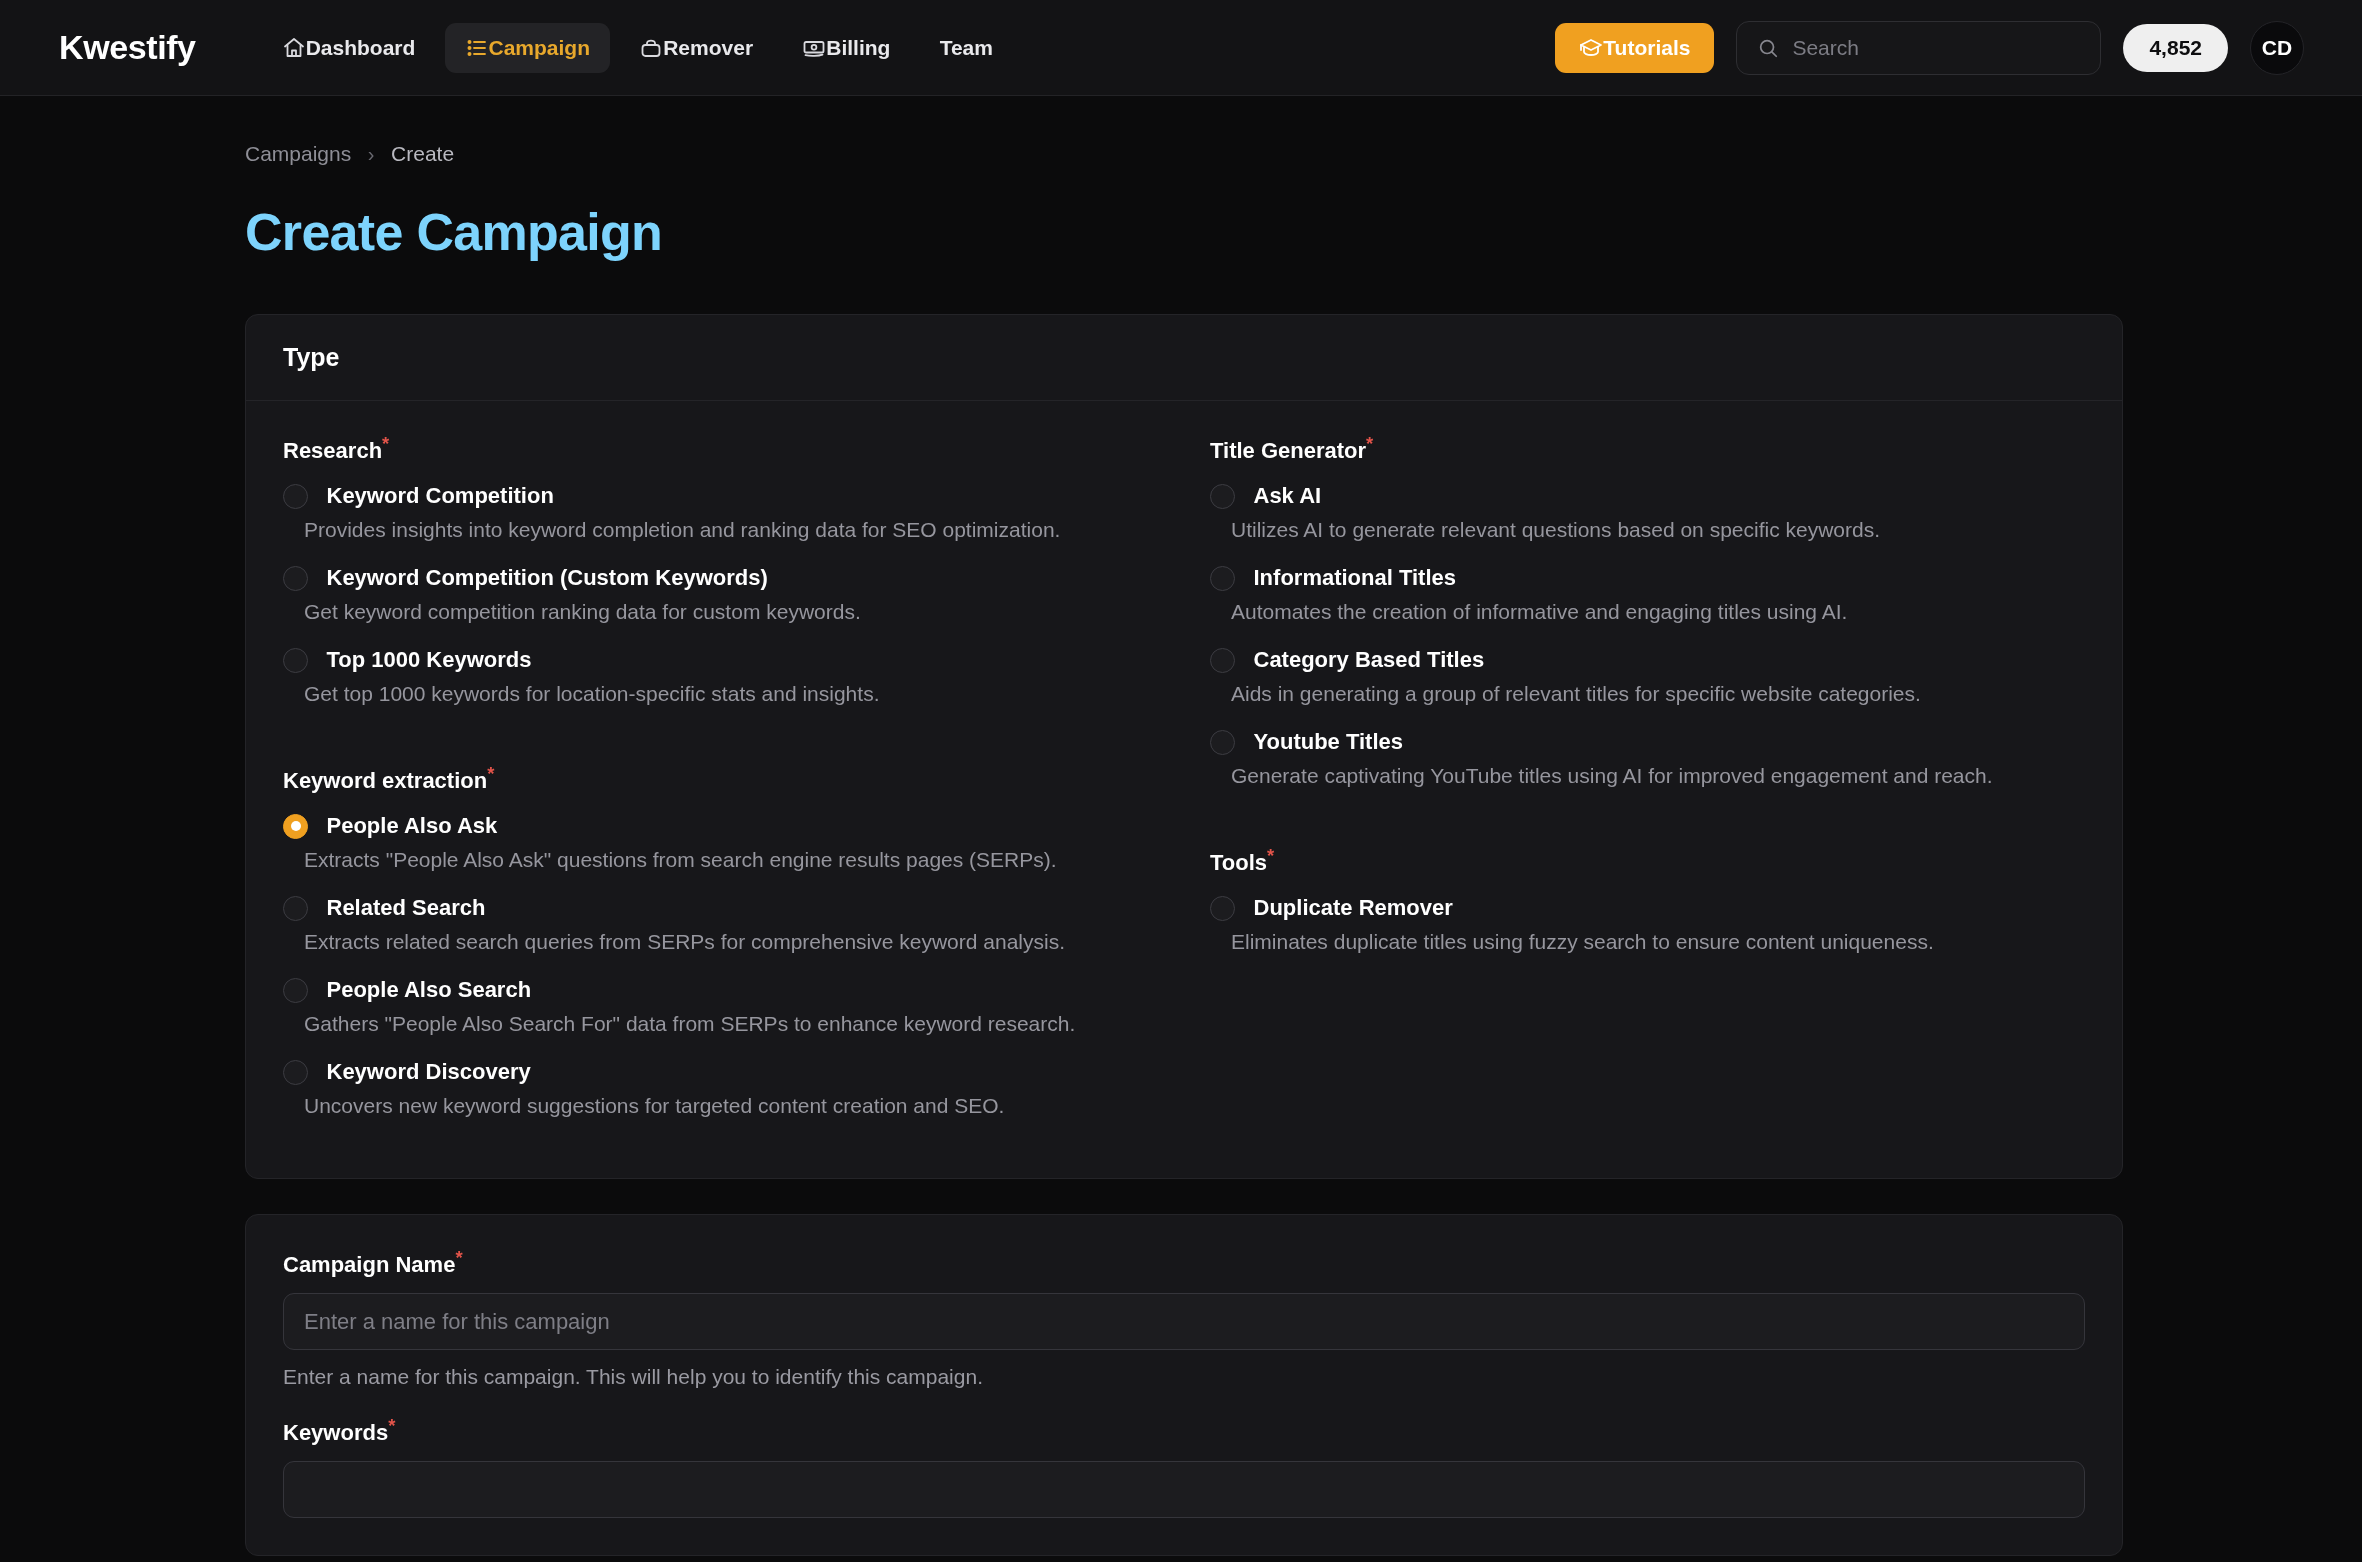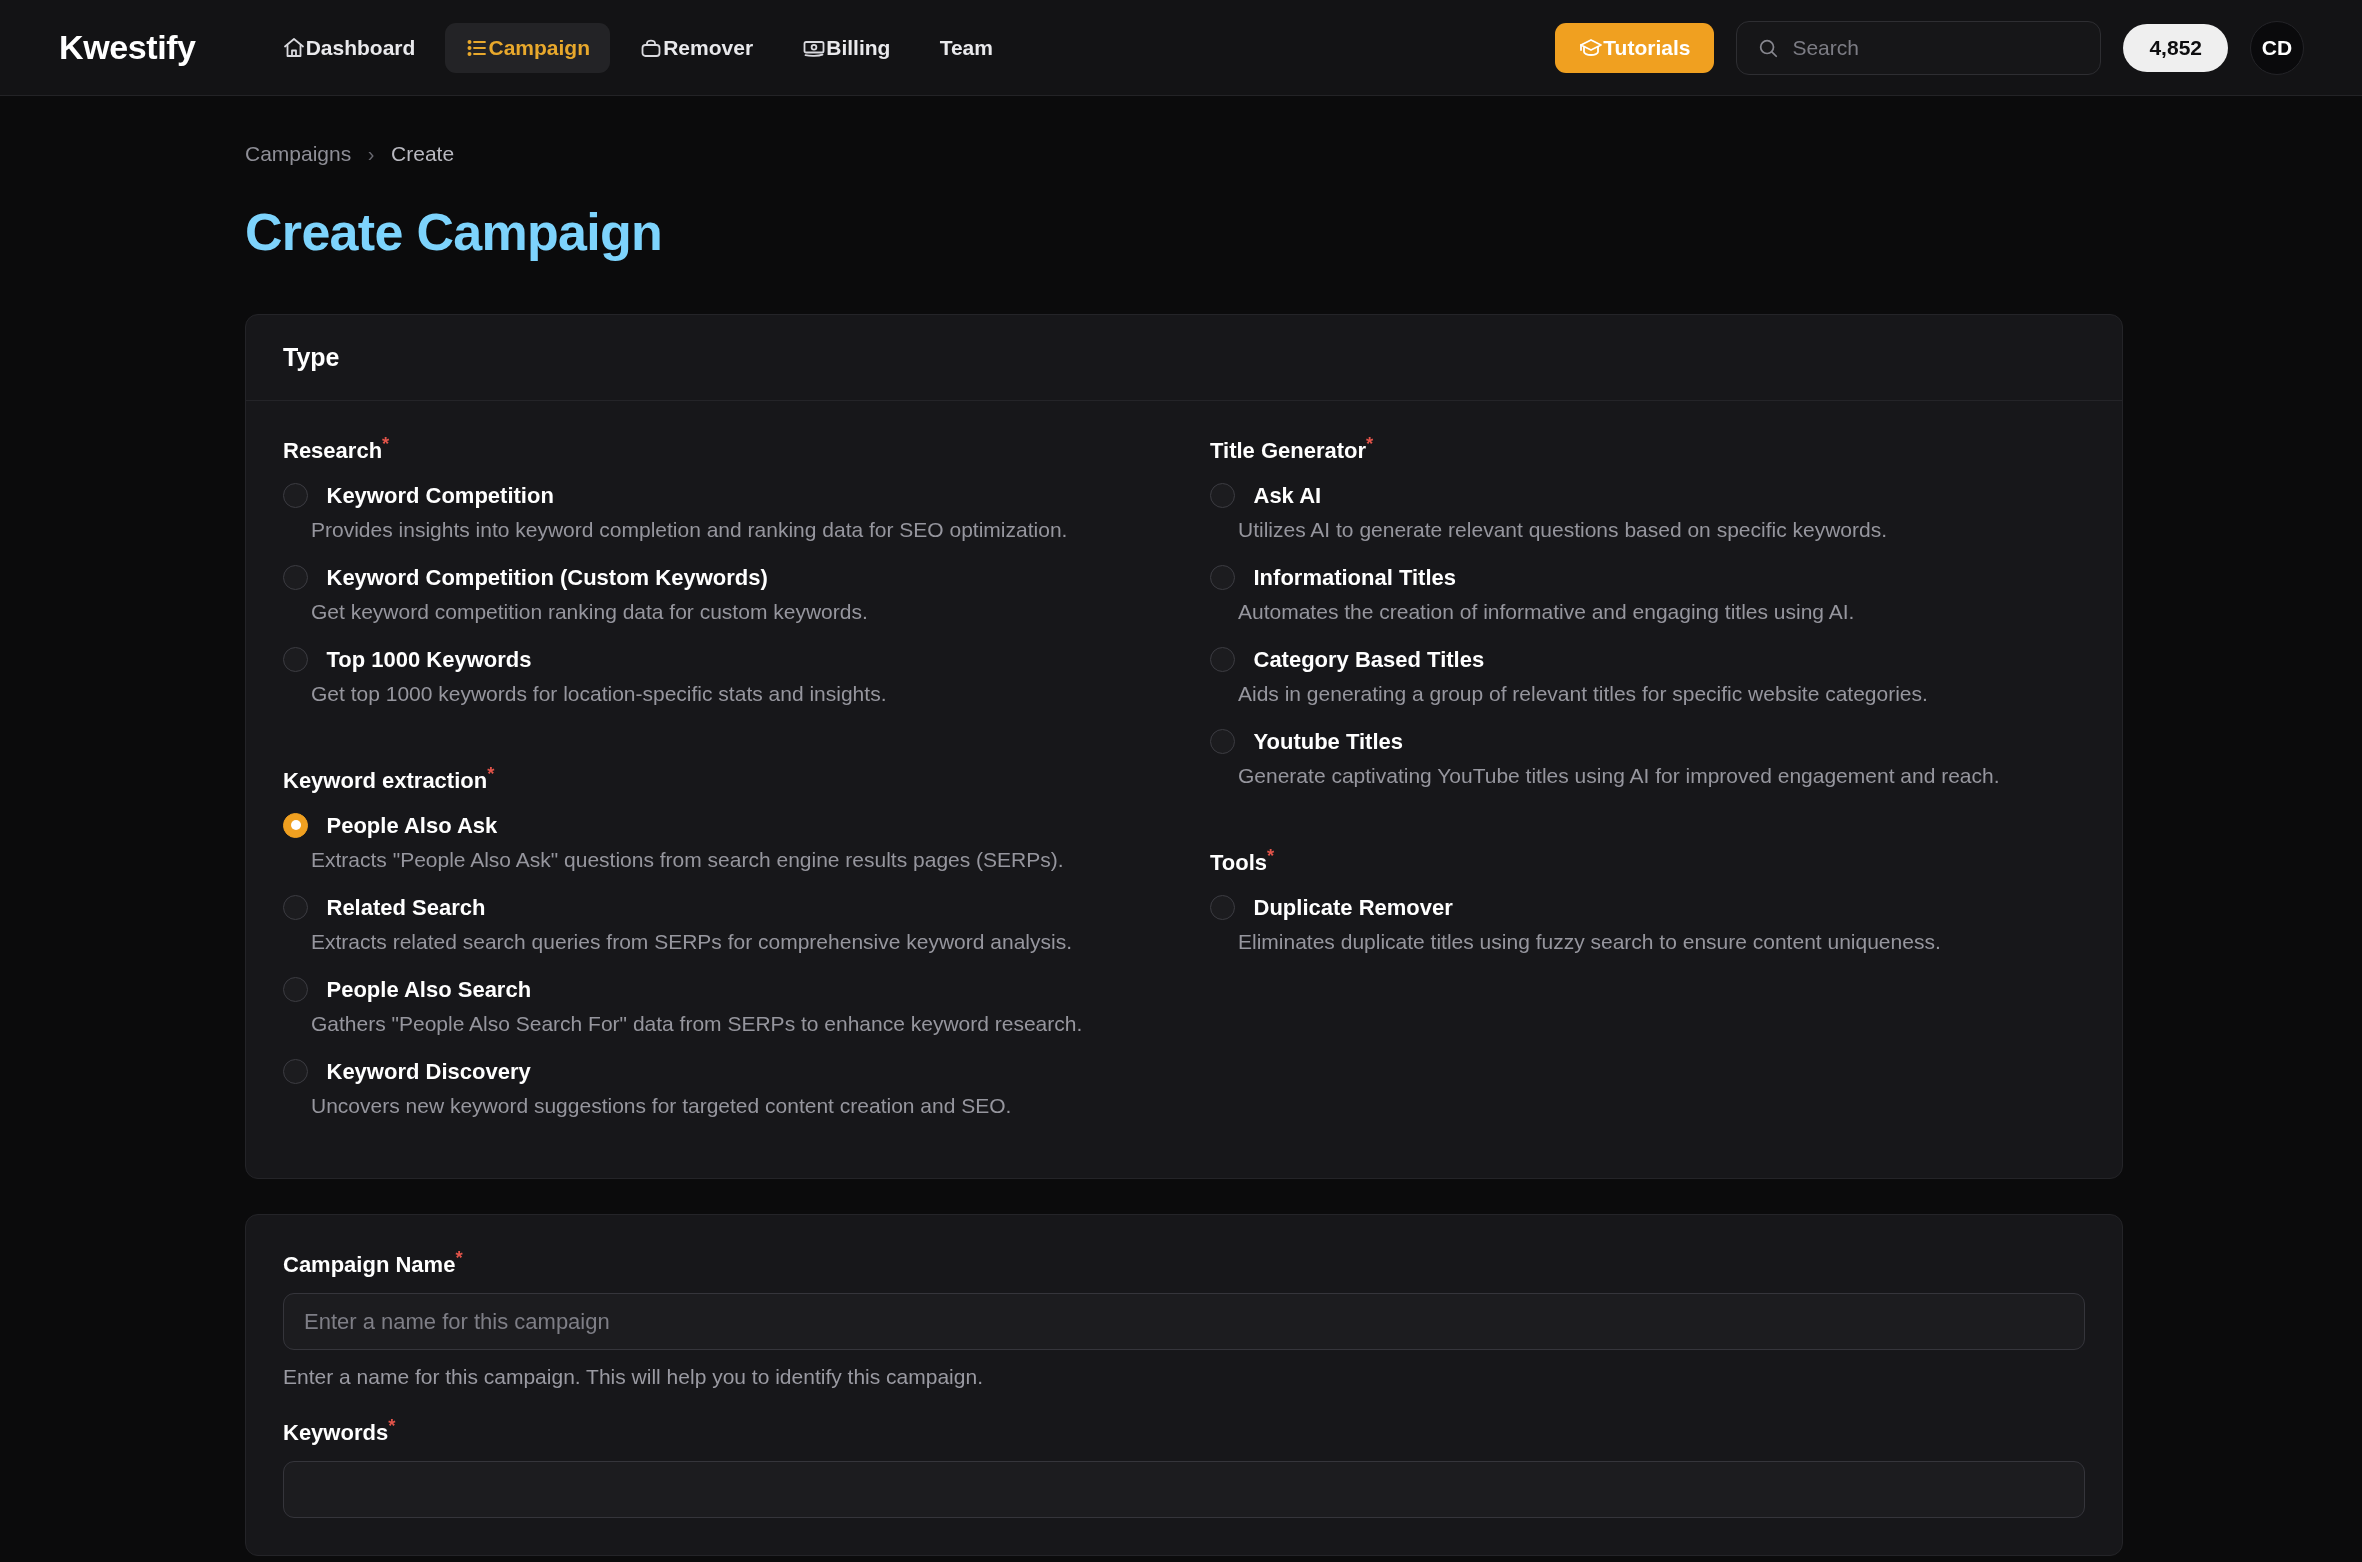--- a/index.html
+++ b/index.html
@@ -181,21 +181,21 @@
   }
   .group-label.spaced { margin-top: 39px; }
   .req { color: #e2544a; font-size: 18.5px; vertical-align: super; line-height: 0; }
 
   .option {
     margin-bottom: 23px;
     cursor: pointer;
   }
   .option-row {
     display: flex;
-    align-items: flex-start;
+    align-items: flex-end;
     gap: 18.5px;
   }
   .radio {
     width: 25px;
     height: 25px;
     min-width: 25px;
     border-radius: 50%;
     border: 1.4px solid #3c3c42;
     background: #1c1c1f;
     display: flex;
@@ -217,21 +217,21 @@
   .option-title {
     color: #ffffff;
     font-size: 22px;
     font-weight: bold;
     white-space: nowrap;
   }
   .option-desc {
     color: #96969e;
     font-size: 21px;
     margin-top: 9.2px;
-    margin-left: 28px;
+    margin-left: 21px;
   }
 
   
   .field { margin-bottom: 31px; }
   .field:last-child { margin-bottom: 0; }
   .field-label {
     color: #ffffff;
     font-size: 22px;
     font-weight: bold;
     display: inline-block;

